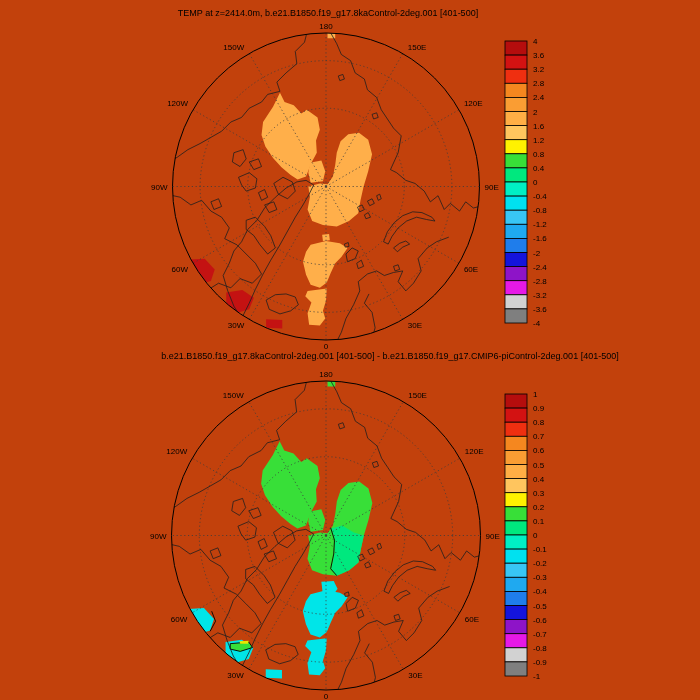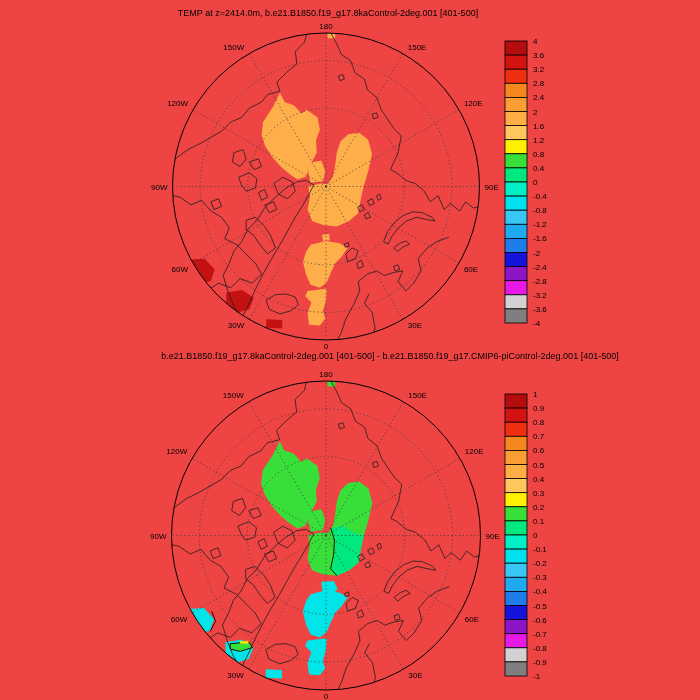--- a/index.html
+++ b/index.html
@@ -1,16 +1,16 @@
 <!DOCTYPE html>
 <html><head>
 <meta charset="utf-8">
 <style>
   html,body{margin:0;padding:0;background:#ffffff;}
-  #canvas{position:relative;width:700px;height:700px;background:#ef4444;overflow:hidden;}
+  #canvas{position:relative;width:700px;height:700px;background:#c2410c;overflow:hidden;}
   .title{font:9px "Liberation Sans", sans-serif;fill:#000;}
   .rlab{font:8px "Liberation Sans", sans-serif;fill:#000;}
   .cblab{font:8px "Liberation Sans", sans-serif;fill:#000;}
   .grid{fill:none;stroke:#3c3c3c;stroke-width:0.8;stroke-dasharray:1.2 2.6;}
 </style>
 </head>
 <body>
 
 <div id="canvas">
 <svg id="fig" width="700" height="700" viewBox="0 0 700 700">

